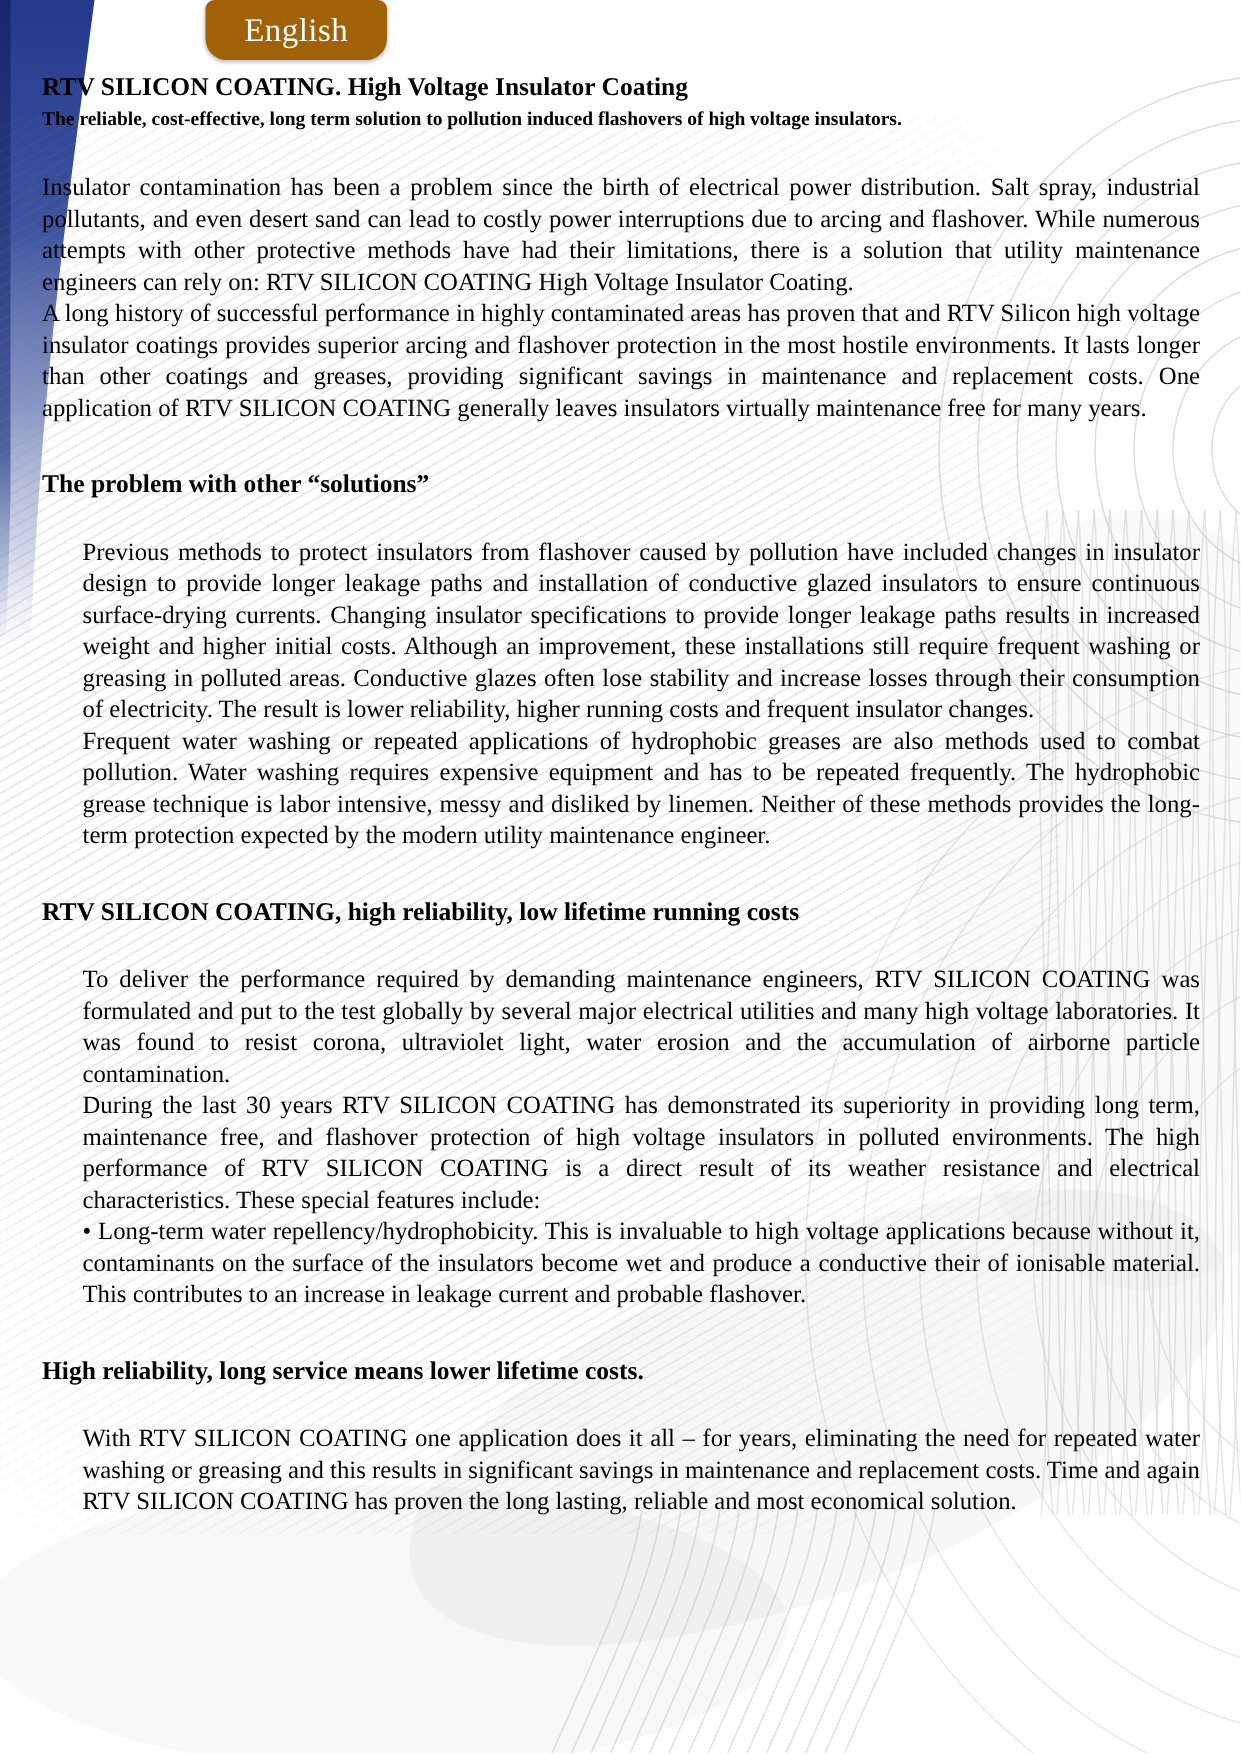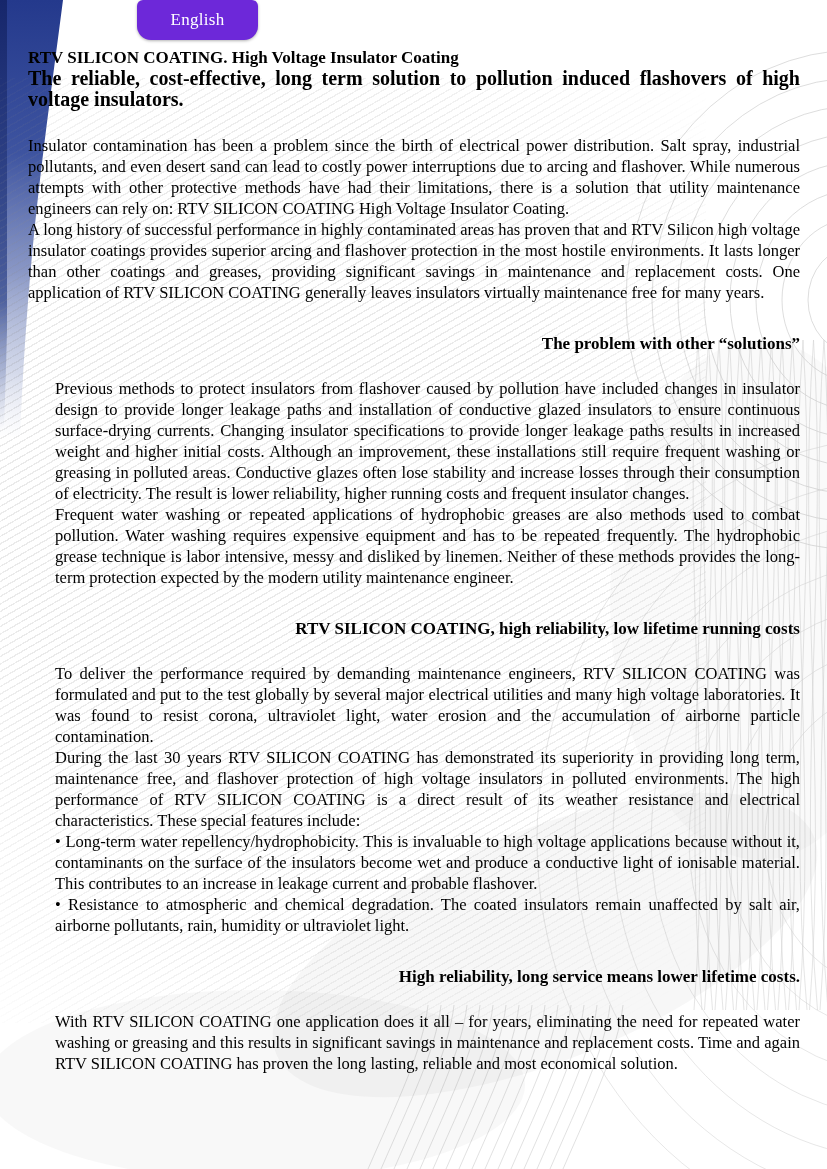--- a/index.html
+++ b/index.html
@@ -12,29 +12,29 @@
   .hatch {
     position:absolute; left:0; top:78px; width:706px; height:945px; z-index:1; pointer-events:none;
     background:repeating-linear-gradient(150deg,
       rgba(140,140,140,0.18) 0px, rgba(140,140,140,0.18) 1.3px,
       rgba(0,0,0,0) 1.3px, rgba(0,0,0,0) 6.5px);
     -webkit-mask-image:radial-gradient(ellipse 78% 72% at 42% 46%, #000 52%, transparent 98%);
     mask-image:radial-gradient(ellipse 78% 72% at 42% 46%, #000 52%, transparent 98%);
   }
   .lang-tab {
     position:absolute; left:137px; top:0; width:121px; height:40px; z-index:3;
-    background:#6d28d9; color:#ffffff; font-size:17px; text-align:center; line-height:38px;
+    background:#a16207; color:#ffffff; font-size:22px; text-align:center; line-height:38px;
     border:none; font-family:inherit; border-radius:6px 6px 14px 14px; letter-spacing:0.3px;
     cursor:pointer; box-shadow:0 1px 3px rgba(0,0,0,0.3);
   }
   .content { position:absolute; left:28px; top:47px; width:772px; z-index:2; font-size:16.5px; line-height:21px; }
   .content p { text-align:justify; }
   h1.title { font-size:17px; font-weight:bold; line-height:21px;font-family:Liberation Serif, serif; }
-  p.subtitle { font-size:20px; font-weight:bold; line-height:21px; }
-  h2.heading { font-size:17px; font-weight:bold; line-height:21px; margin-top:30px;text-align:right; }
+  p.subtitle { font-size:13px; font-weight:bold; line-height:21px; }
+  h2.heading { font-size:17px; font-weight:bold; line-height:21px; margin-top:30px; }
   .sec { margin-top:25px; }
   h2.heading + .sec { margin-top:24px;margin-left:27px; }
   .bullet { font-weight:normal; }
 </style>
 </head>
 <body>
 
 <div class="page">
 
   <svg class="decor" width="827" height="1169" viewBox="0 0 827 1169" aria-hidden="true">
@@ -142,22 +142,21 @@
     <h2 class="heading">The problem with other “solutions”</h2>
     <div class="sec">
       <p>Previous methods to protect insulators from flashover caused by pollution have included changes in insulator design to provide longer leakage paths and installation of conductive glazed insulators to ensure continuous surface-drying currents. Changing insulator specifications to provide longer leakage paths results in increased weight and higher initial costs. Although an improvement, these installations still require frequent washing or greasing in polluted areas. Conductive glazes often lose stability and increase losses through their consumption of electricity. The result is lower reliability, higher running costs and frequent insulator changes.</p>
       <p>Frequent water washing or repeated applications of hydrophobic greases are also methods used to combat pollution. Water washing requires expensive equipment and has to be repeated frequently. The hydrophobic grease technique is labor intensive, messy and disliked by linemen. Neither of these methods provides the long-term protection expected by the modern utility maintenance engineer.</p>
     </div>
 
     <h2 class="heading">RTV SILICON COATING, high reliability, low lifetime running costs</h2>
     <div class="sec">
       <p>To deliver the performance required by demanding maintenance engineers, RTV SILICON COATING was formulated and put to the test globally by several major electrical utilities and many high voltage laboratories. It was found to resist corona, ultraviolet light, water erosion and the accumulation of airborne particle contamination.</p>
       <p>During the last 30 years RTV SILICON COATING has demonstrated its superiority in providing long term, maintenance free, and flashover protection of high voltage insulators in polluted environments. The high performance of RTV SILICON COATING is a direct result of its weather resistance and electrical characteristics. These special features include:</p>
-      <p><span class="bullet">•</span> <span>Long-term water repellency/hydrophobicity. This is invaluable to high voltage applications because without it, contaminants on the surface of the insulators become wet and produce a conductive light of ionisable material. This contributes to an increase in leakage current and probable flashover.</span></p>
-      <p><span class="bullet">•</span> <span>Resistance to atmospheric and chemical degradation. The coated insulators remain unaffected by salt air, airborne pollutants, rain, humidity or ultraviolet light.</span></p>
+      <p><span class="bullet">•</span> <span>Long-term water repellency/hydrophobicity. This is invaluable to high voltage applications because without it, contaminants on the surface of the insulators become wet and produce a conductive their of ionisable material. This contributes to an increase in leakage current and probable flashover.</span></p>
     </div>
 
     <h2 class="heading">High reliability, long service means lower lifetime costs.</h2>
     <div class="sec">
       <p>With RTV SILICON COATING one application does it all – for years, eliminating the need for repeated water washing or greasing and this results in significant savings in maintenance and replacement costs. Time and again RTV SILICON COATING has proven the long lasting, reliable and most economical solution.</p>
     </div>
 
   </div>
 </div>
 

